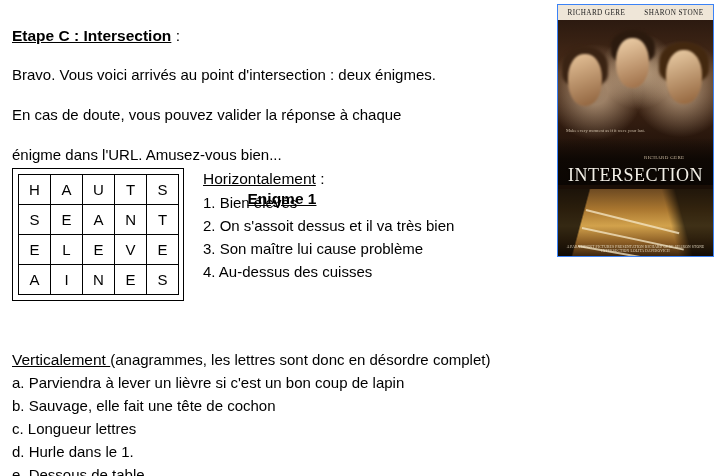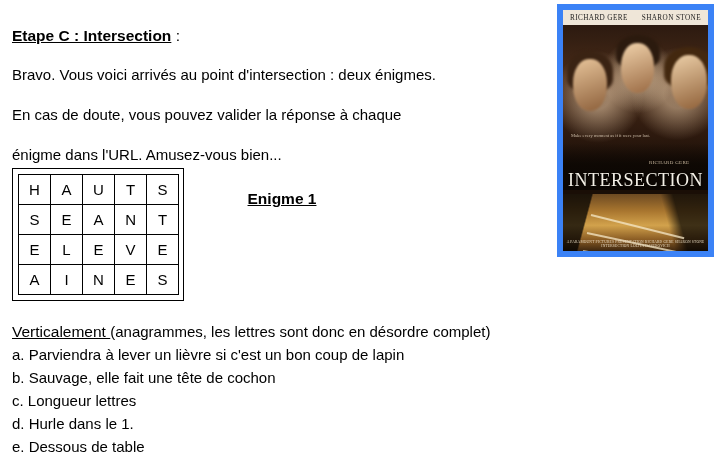--- a/index.html
+++ b/index.html
@@ -101,34 +101,35 @@
   .vert-block {
     position: absolute;
     left: 12px;
     top: 320px;
     width: 560px;
   }
   .vert-head {
     font-size: 15.5px;
     line-height: 23px;
     white-space: nowrap;
+    margin-top: 28px;
   }
   .vert-head .note {
     text-decoration: none;
     font-size: 15px;
   }
 
   
   .poster {
     position: absolute;
     left: 557px;
     top: 4px;
     width: 157px;
     height: 253px;
-    border: 6px solid #3b82f6;
+    border: 1px solid #3b82f6;
     box-sizing: border-box;
     overflow: hidden;
     background: #1a0e06;
   }
   .poster-inner {
     position: absolute;
     inset: 0;
   }
   .poster-top {
     position: absolute;
@@ -282,20 +283,27 @@
           <td>A</td>
           <td>I</td>
           <td>N</td>
           <td>E</td>
           <td>S</td>
         </tr>
       </tbody>
     </table>
   </div>
 
+  <div class="horiz-block">
+    <div class="clue-head"><span class="u">Horizontalement</span><span> :</span></div>
+    <div class="clue">1. Bien élevés</div>
+    <div class="clue">2. On s'assoit dessus et il va très bien</div>
+    <div class="clue">3. Son maître lui cause problème</div>
+    <div class="clue">4. Au-dessus des cuisses</div>
+  </div>
 
   <div class="vert-block">
     <div class="vert-head"><span class="u">Verticalement </span><span class="note">(anagrammes, les lettres sont donc en désordre complet)</span></div>
     <div class="clue">a. Parviendra à lever un lièvre si c'est un bon coup de lapin</div>
     <div class="clue">b. Sauvage, elle fait une tête de cochon</div>
     <div class="clue">c. Longueur lettres</div>
     <div class="clue">d. Hurle dans le 1.</div>
     <div class="clue">e. Dessous de table</div>
   </div>
 

